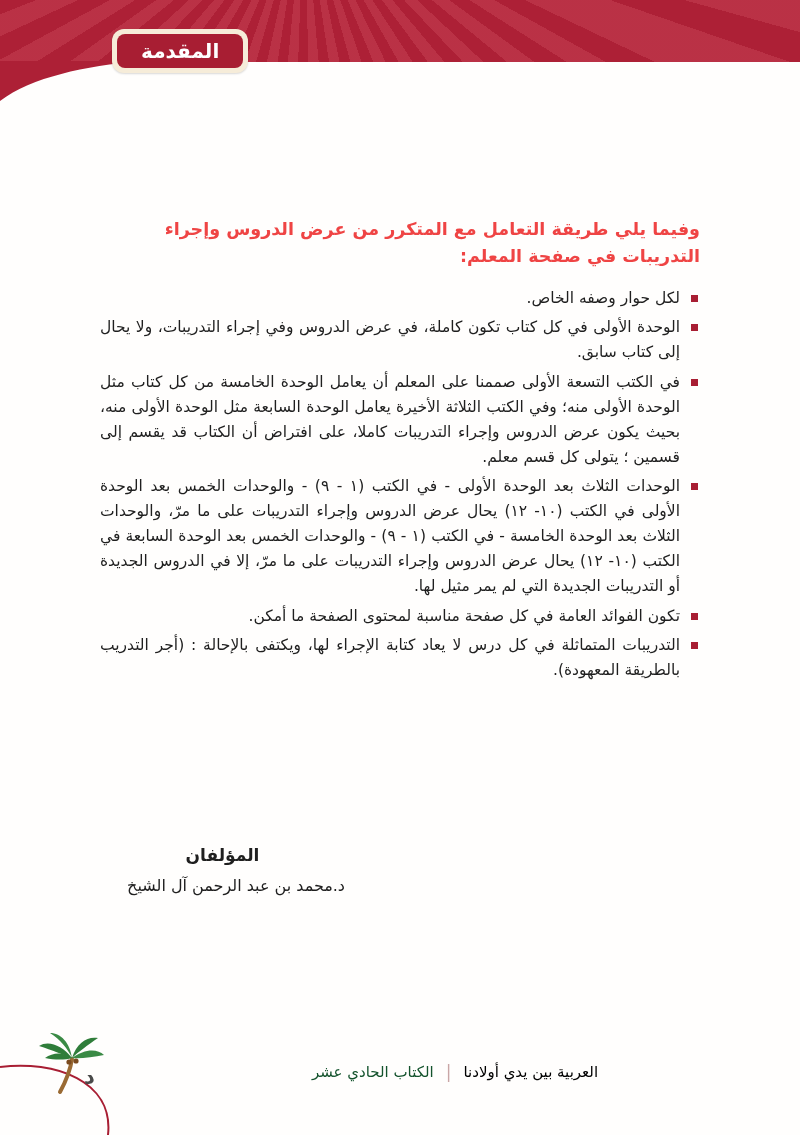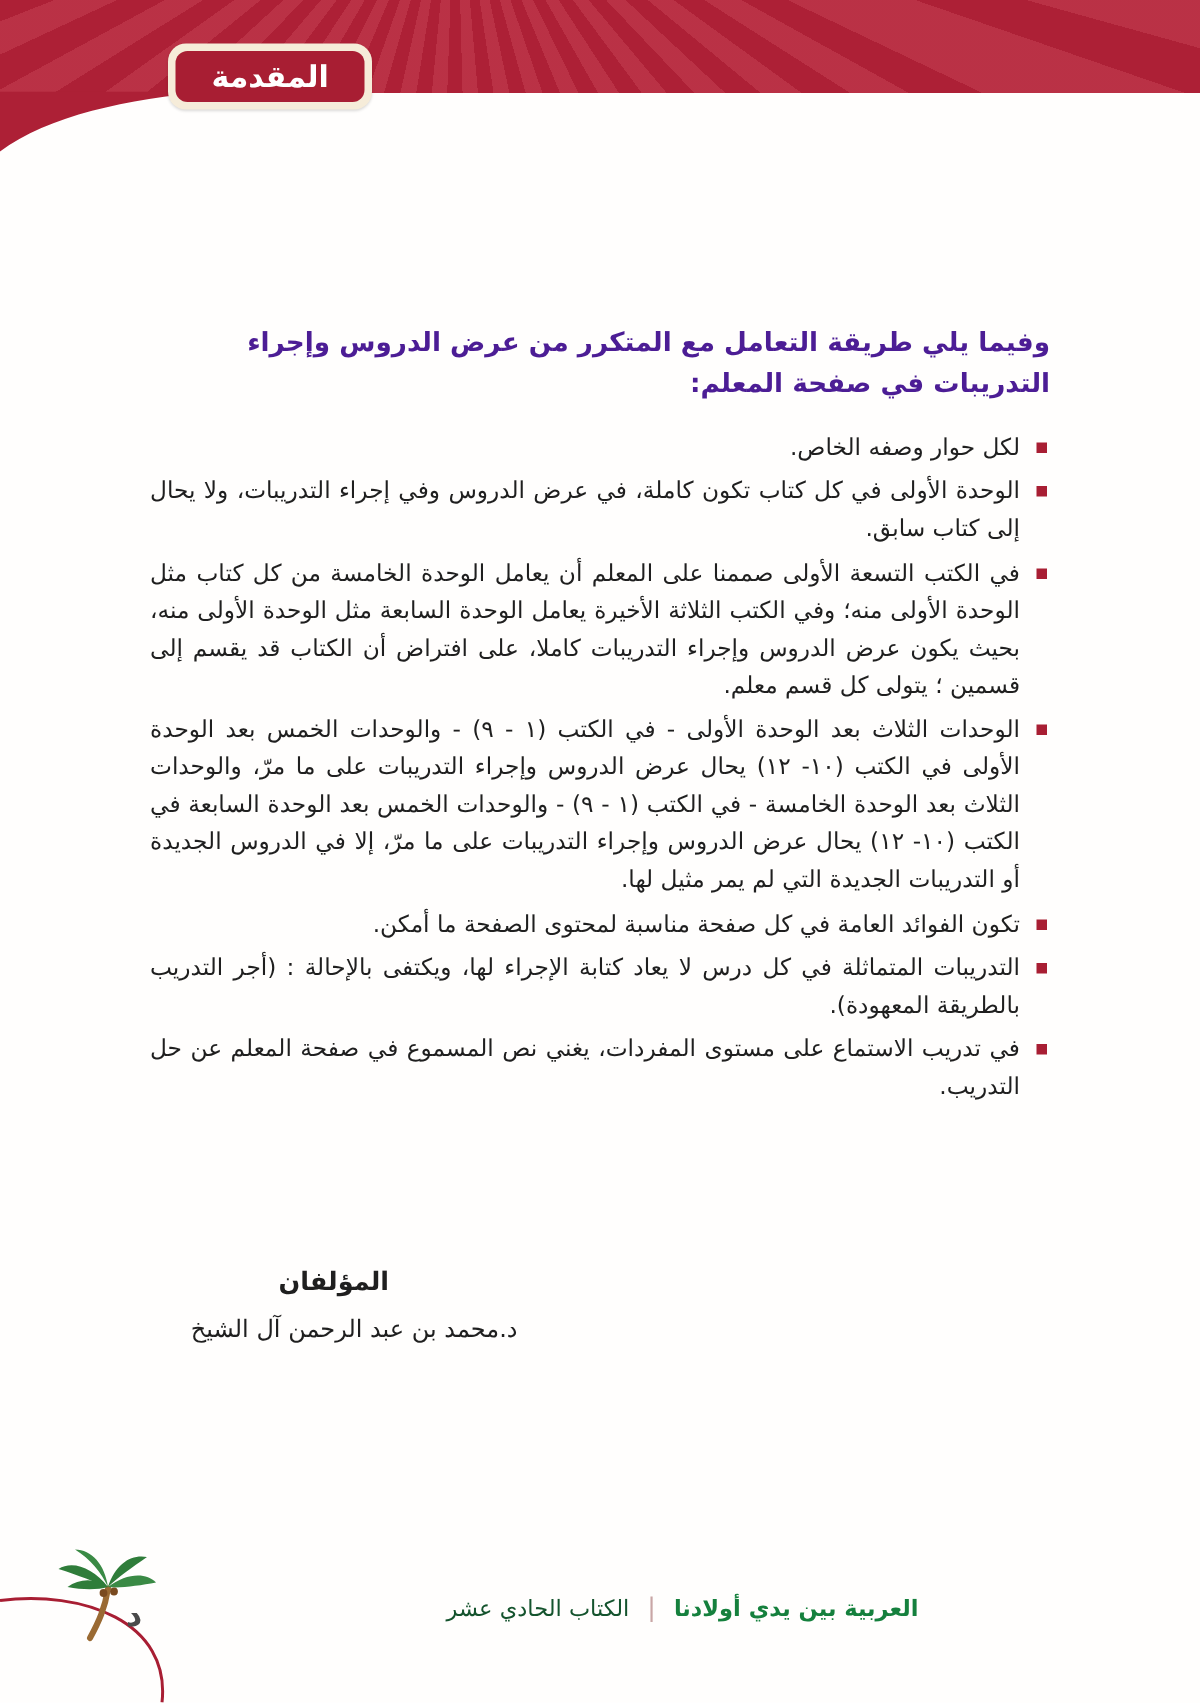--- a/index.html
+++ b/index.html
@@ -36,21 +36,21 @@
     color:#ffffff;font-weight:bold;font-size:20px;line-height:1.2;
   }
 
   
   .content{
     position:absolute;top:216px;right:100px;left:100px;
     direction:rtl;color:#1f1f1f;
   }
   h2.sec-heading{
     margin:0 0 16px 0;
-    font-size:17.5px;font-weight:bold;color:#4c1d95;
+    font-size:17.5px;font-weight:bold;color:#ef4444;
     text-align:right;line-height:1.55;
   }
   ul.notes{list-style:none;margin:0;padding:0;}
   li.bullet{
     position:relative;
     padding-right:20px;
     margin-bottom:4px;
     font-size:15.5px;line-height:1.62;
     text-align:justify;
   }
@@ -68,21 +68,21 @@
     text-align:center;font-weight:bold;font-size:17px;margin-bottom:10px;
   }
   .author{font-size:16px;margin-top:11px;text-align:right;}
 
   
   .footer{
     position:absolute;top:1062px;left:150px;right:40px;
     display:flex;justify-content:center;align-items:center;gap:12px;
     direction:rtl;font-size:15px;
   }
-  .f-red{color:#15803d;font-weight:bold;text-align:center;}
+  .f-red{color:#000000;font-weight:normal;text-align:center;}
   .f-sep{color:#c9a6a6;font-size:17px;}
   .f-dark{color:#14532d;}
 
   
   .corner{position:absolute;left:0;top:1025px;width:180px;height:110px;}
   .corner svg{position:absolute;left:0;top:0;}
   .pagenum{
     position:absolute;left:84px;top:40px;
     font-size:21px;color:#4a4a4a;font-weight:bold;
   }
@@ -129,24 +129,20 @@
       <li class="bullet">
         <span class="sq"></span>
         <span class="btext">تكون الفوائد العامة في كل صفحة مناسبة لمحتوى الصفحة ما أمكن.</span>
       </li>
 
       <li class="bullet">
         <span class="sq"></span>
         <span class="btext">التدريبات المتماثلة في كل درس لا يعاد كتابة الإجراء لها، ويكتفى بالإحالة : (أجر التدريب بالطريقة المعهودة).</span>
       </li>
 
-      <li class="bullet">
-        <span class="sq"></span>
-        <span class="btext">في تدريب الاستماع على مستوى المفردات، يغني نص المسموع في صفحة المعلم عن حل التدريب.</span>
-      </li>
     </ul>
 
   </div>
 
   <div class="authors">
     <div class="authors-title">المؤلفان</div>
     <div class="author">د.محمد بن عبد الرحمن آل الشيخ</div>
   </div>
 
   <div class="footer">

